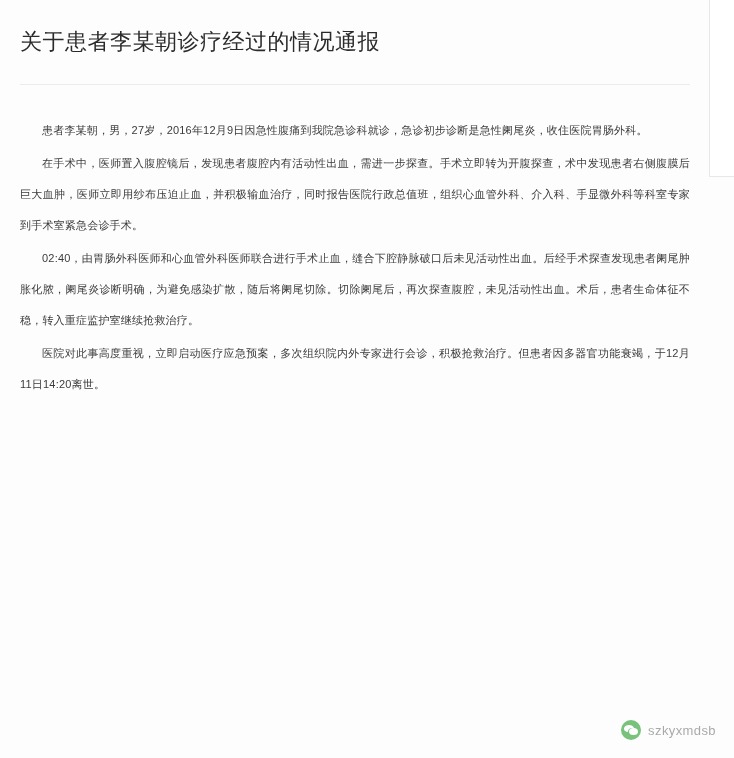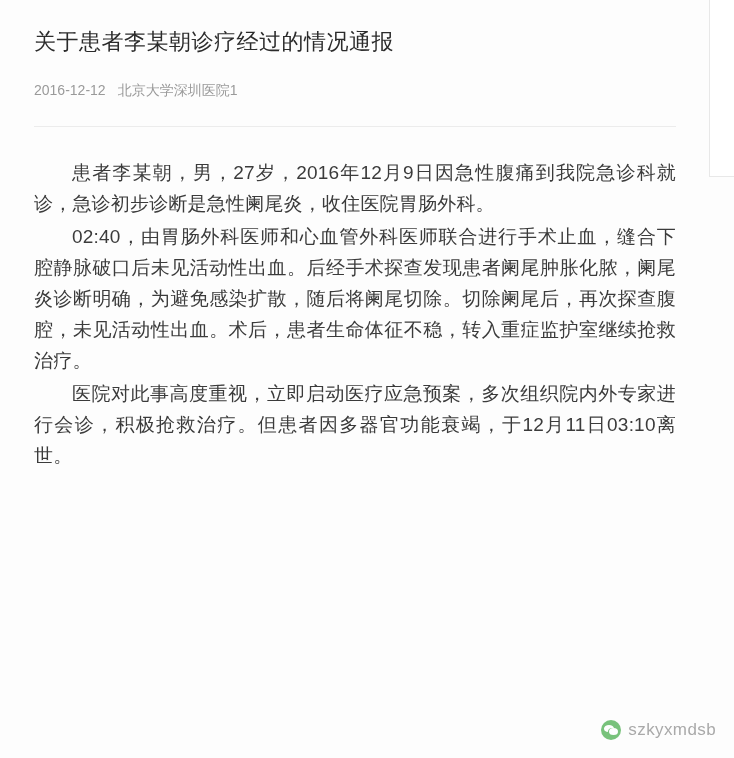--- a/index.html
+++ b/index.html
@@ -30,21 +30,21 @@
     height: 176px;
     background: #ffffff;
     border-left: 1px solid #e8e8e8;
     border-bottom: 1px solid #e8e8e8;
   }
   .article {
     position: absolute;
     left: 0;
     top: 0;
     width: 710px;
-    padding: 0 34px;
+    padding: 0 20px;
     box-sizing: border-box;
   }
   .title {
     font-size: 22px;
     color: #2b2b2b;
     font-weight: normal;
     line-height: 32px;
     margin: 0;
     padding-top: 26px;
     letter-spacing: 0.5px;
@@ -62,21 +62,21 @@
     color: #9a9a9a;
   }
   .divider {
     margin-top: 26px;
     height: 1px;
     background: #ececec;
     width: 100%;
   }
   .body {
     margin-top: 30px;
-    font-size: 19px;
+    font-size: 11px;
     line-height: 31px;
     color: #3b3b3b;
     letter-spacing: 0.2px;
     text-align: justify;
   }
   .body p {
     margin: 0 0 2px 0;
     text-indent: 2em;
   }
   
@@ -112,47 +112,44 @@
     position: absolute;
     left: 8px;
     top: 8px;
     width: 9px;
     height: 7px;
     background: #ffffff;
     border-radius: 50%;
     box-shadow: -1px 0 0 0 #4caf50;
   }
   .watermark-text {
-    font-size: 17px;
+    font-size: 13px;
     color: #8e8e8e;
     letter-spacing: 0.4px;
   }
 </style>
 </head>
 <body>
 
 <div class="page">
 
   <div class="right-panel"></div>
 
   <div class="article">
 
     <h1 class="title">关于患者李某朝诊疗经过的情况通报</h1>
 
-    <div class="meta">
-      <span class="date">2016-12-12</span>
-      <span class="source">北京大学深圳医院1</span>
-    </div>
 
     <div class="divider"></div>
 
     <div class="body">
       <p>患者李某朝，男，27岁，2016年12月9日因急性腹痛到我院急诊科就诊，急诊初步诊断是急性阑尾炎，收住医院胃肠外科。</p>
+      <p>在手术中，医师置入腹腔镜后，发现患者腹腔内有活动性出血，需进一步探查。手术立即转为开腹探查，术中发现患者右侧腹膜后巨大血肿，医师立即用纱布压迫止血，并积极输血治疗，同时报告医院行政总值班，组织心血管外科、介入科、手显微外科等科室专家到手术室紧急会诊手术。</p>
       <p>02:40，由胃肠外科医师和心血管外科医师联合进行手术止血，缝合下腔静脉破口后未见活动性出血。后经手术探查发现患者阑尾肿胀化脓，阑尾炎诊断明确，为避免感染扩散，随后将阑尾切除。切除阑尾后，再次探查腹腔，未见活动性出血。术后，患者生命体征不稳，转入重症监护室继续抢救治疗。</p>
-      <p>医院对此事高度重视，立即启动医疗应急预案，多次组织院内外专家进行会诊，积极抢救治疗。但患者因多器官功能衰竭，于12月11日03:10离世。</p>
+      <p>医院对此事高度重视，立即启动医疗应急预案，多次组织院内外专家进行会诊，积极抢救治疗。但患者因多器官功能衰竭，于12月11日14:20离世。</p>
     </div>
 
   </div>
 
   <div class="watermark">
     <span class="wechat-icon"></span>
     <span class="watermark-text">szkyxmdsb</span>
   </div>
 
 </div>

